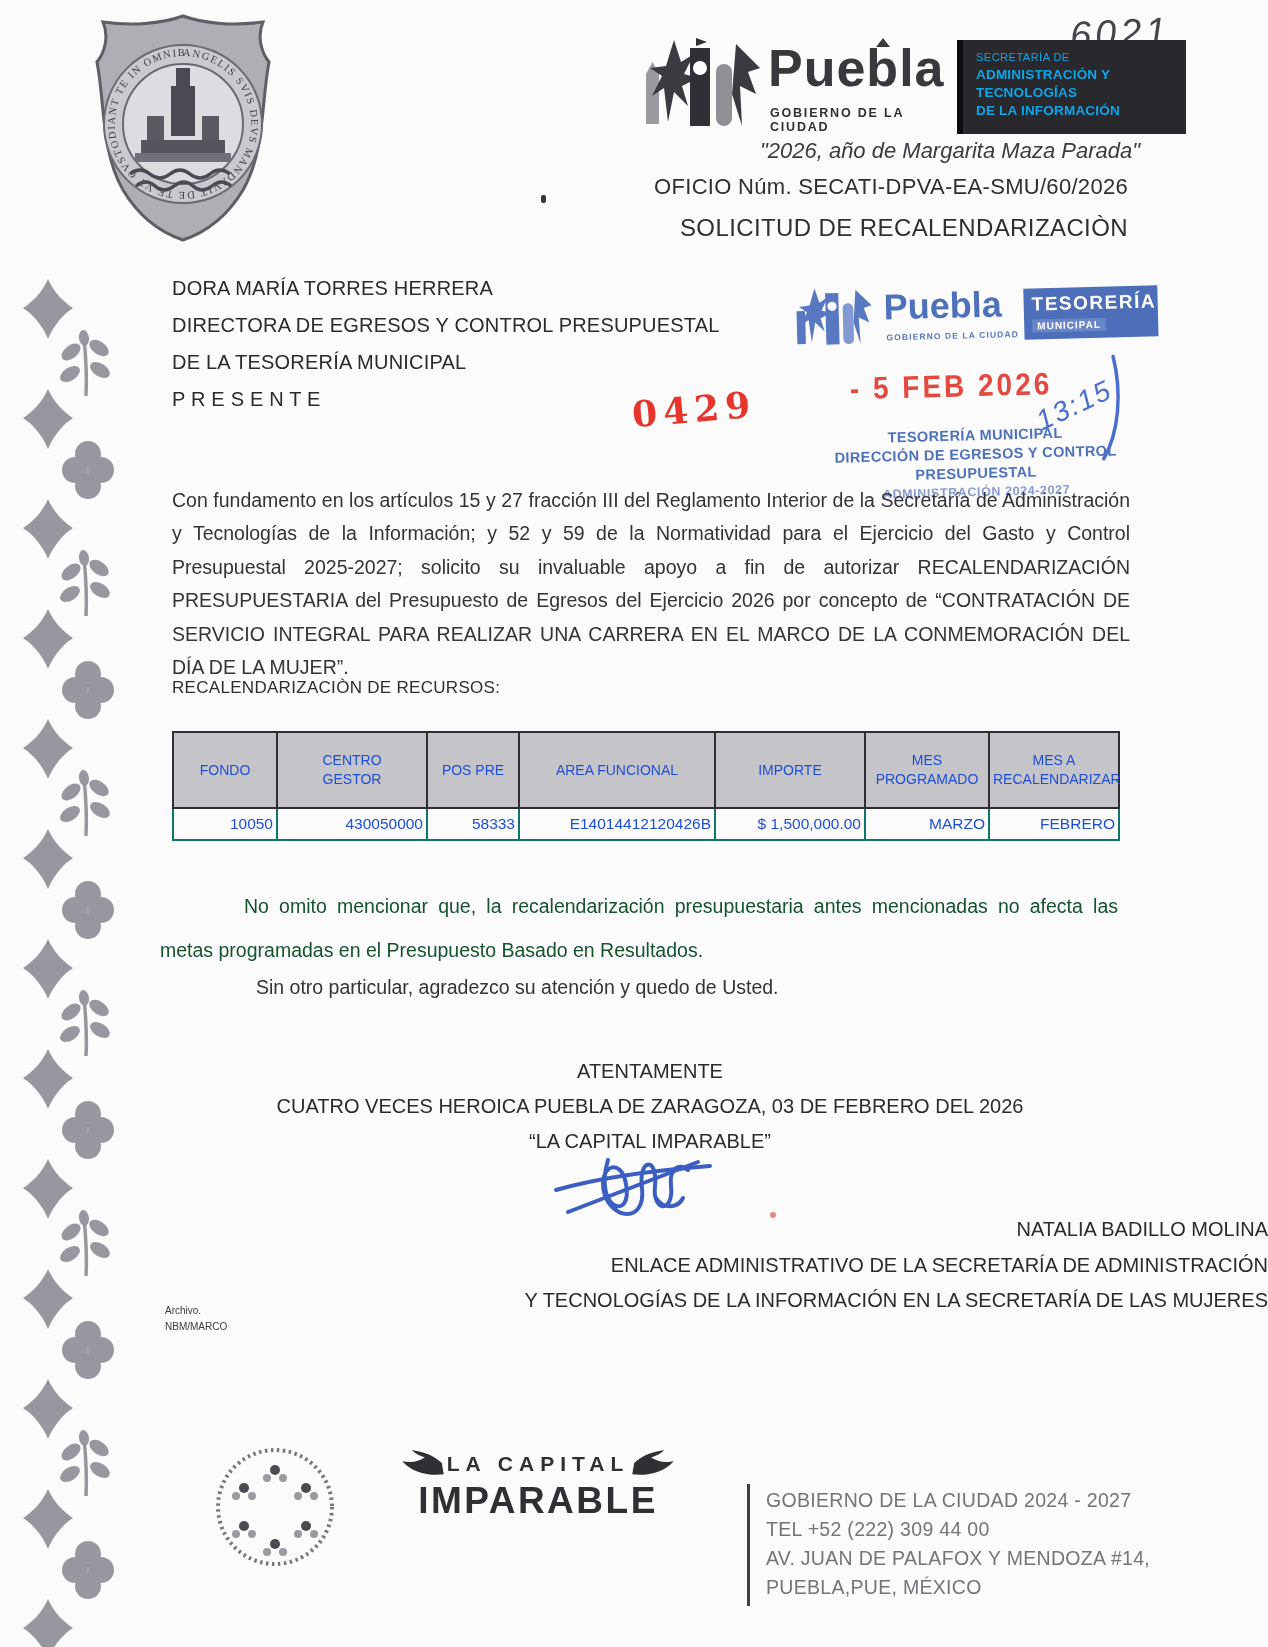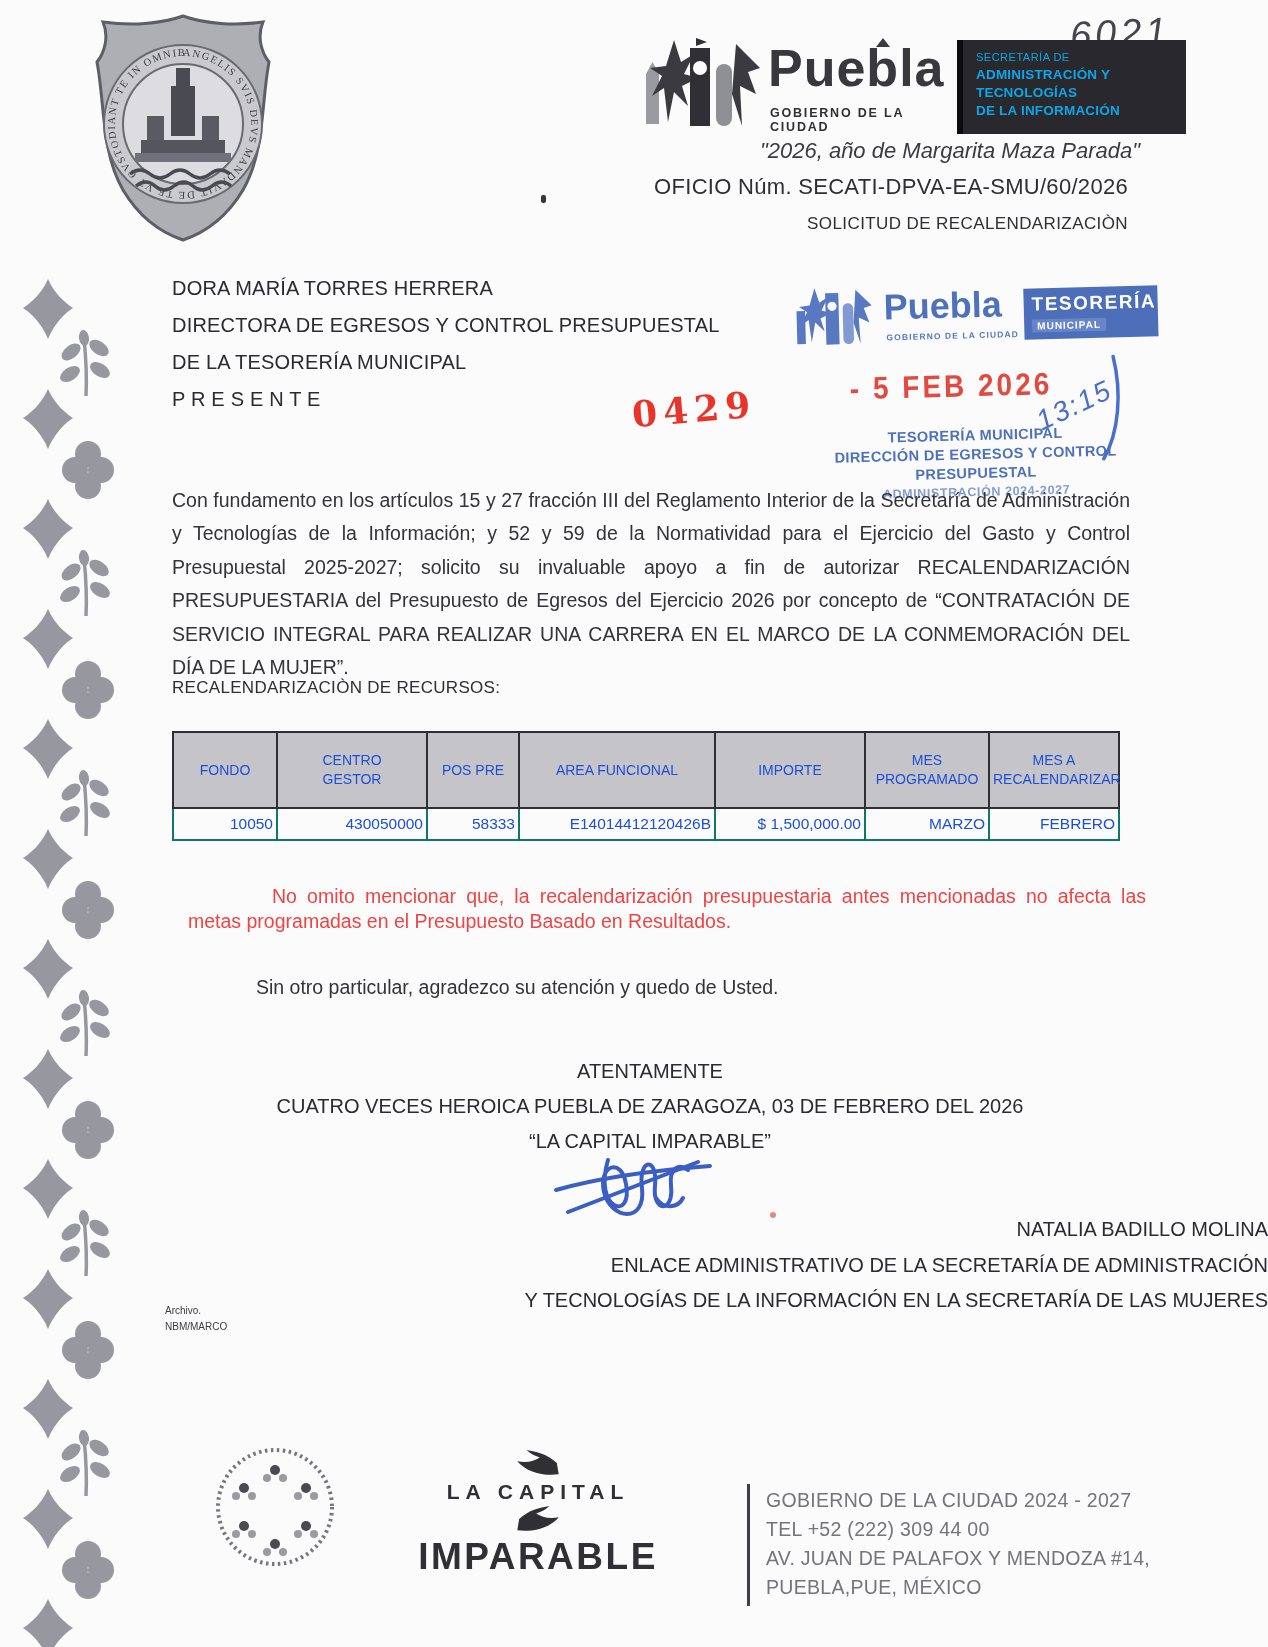--- a/index.html
+++ b/index.html
@@ -27,21 +27,21 @@
                 border-bottom:9px solid #38383d;}
   .brand-sub{position:absolute;left:126px;top:74px;font-size:12.5px;font-weight:700;
              letter-spacing:1.8px;color:#2f2f34;}
   .badge{left:957px;top:40px;width:229px;height:94px;background:#29292d;color:#0ea5e9;
          box-sizing:border-box;padding:11px 10px 0 13px;border-left:6px solid #0c0c0e;}
   .badge-l1{font-size:11px;letter-spacing:.5px;margin-bottom:3px;}
   .badge-l2,.badge-l3{font-size:13.5px;font-weight:700;letter-spacing:.2px;line-height:18px;}
 
   .motto{top:138px;right:128px;font-style:italic;font-size:22px;color:#3a3a40;}
   .oficio{top:174px;right:140px;font-size:22px;letter-spacing:.3px;color:#2e2e33;}
-  .subject{top:214px;right:140px;font-size:17px;letter-spacing:.4px;color:#2e2e33;}
+  .subject{top:214px;right:140px;font-size:24px;letter-spacing:.4px;color:#2e2e33;}
   .ink-dot{left:541px;top:195px;width:5px;height:8px;background:#35353a;border-radius:2px;}
 
   
   .recipient{left:172px;top:270px;font-size:20px;line-height:37px;letter-spacing:.2px;color:#2a2a2f;}
 
   
   .stamp{left:788px;top:274px;width:382px;height:240px;transform:rotate(-1.5deg);opacity:.92;}
   .stamp-logo-row{position:absolute;left:6px;top:0;width:376px;height:78px;}
   .stamp-icons{position:absolute;left:0;top:6px;}
   .stamp-word{position:absolute;left:92px;top:10px;font-size:36px;font-weight:800;color:#4066b6;}
@@ -61,22 +61,22 @@
               font-weight:700;font-size:14.5px;line-height:19px;letter-spacing:.4px;}
   .stamp-dept .l4{font-size:12.5px;color:#7b93cf;letter-spacing:.6px;}
 
   .folio{left:632px;top:388px;font-family:"DejaVu Serif",serif;font-size:36px;font-weight:700;
          color:#e8352b;letter-spacing:6px;transform:rotate(-5deg);}
 
   
   .p1{left:172px;top:464px;width:958px;font-size:19.5px;line-height:33.5px;
       text-align:justify;color:#333338;}
   .tlabel{left:172px;top:678px;font-size:17px;letter-spacing:.3px;color:#2e2e33;}
-  .p2{left:188px;top:864px;width:958px;font-size:19.5px;line-height:25px;text-align:justify;
-      text-indent:84px;color:#ef4444;}
+  .p2{left:160px;top:864px;width:958px;font-size:19.5px;line-height:44px;text-align:justify;
+      text-indent:84px;color:#14532d;}
   .p3{left:172px;top:956px;width:958px;font-size:19.5px;text-indent:84px;color:#333338;}
 
   
   .rtable{position:absolute;left:172px;top:731px;width:946px;border-collapse:collapse;
           color:#1d4ed8;table-layout:fixed;}
   .rtable th{background:#c5c5c9;border:2px solid #2e2e33;font-weight:400;font-size:14px;
              text-align:center;vertical-align:middle;height:70px;white-space:pre-line;
              line-height:19px;padding:2px 3px;}
   .rtable td{border:2px solid #0f766e;font-size:15.5px;text-align:right;padding:6px 3px;}
 
@@ -84,21 +84,21 @@
   .closing{left:0;top:1054px;width:1268px;text-align:center;font-size:20px;color:#2a2a2f;}
   .closing .line{line-height:35px;margin-left:32px;}
   .signature{left:538px;top:1140px;}
   .sig-red-dot{left:770px;top:1212px;width:6px;height:6px;background:#d65a4e;border-radius:50%;opacity:.7;}
   .signer{left:0;top:1212px;width:1268px;text-align:right;font-size:20px;color:#2a2a2f;line-height:35.5px;}
   .archive{left:165px;top:1303px;font-size:10px;color:#3c3c42;line-height:16px;}
 
   
   .cert-seal{left:210px;top:1436px;}
   .cap{left:386px;top:1448px;width:304px;text-align:center;color:#2f2f34;}
-  .cap-row{display:flex;align-items:center;justify-content:center;gap:0;flex-direction:column;}
+  .cap-row{display:flex;align-items:center;justify-content:center;gap:0;}
   .cap-l1{font-size:21px;font-weight:800;letter-spacing:6px;}
   .cap-l2{font-size:37px;font-weight:800;letter-spacing:2.5px;margin-top:0px;}
   .fdiv{left:747px;top:1484px;width:3px;height:122px;background:#3f3f45;}
   .ftext{left:766px;top:1486px;font-size:19.5px;line-height:29px;color:#74747a;letter-spacing:.3px;}
 </style>
 </head>
 <body>
 
 <div class="page">
 

